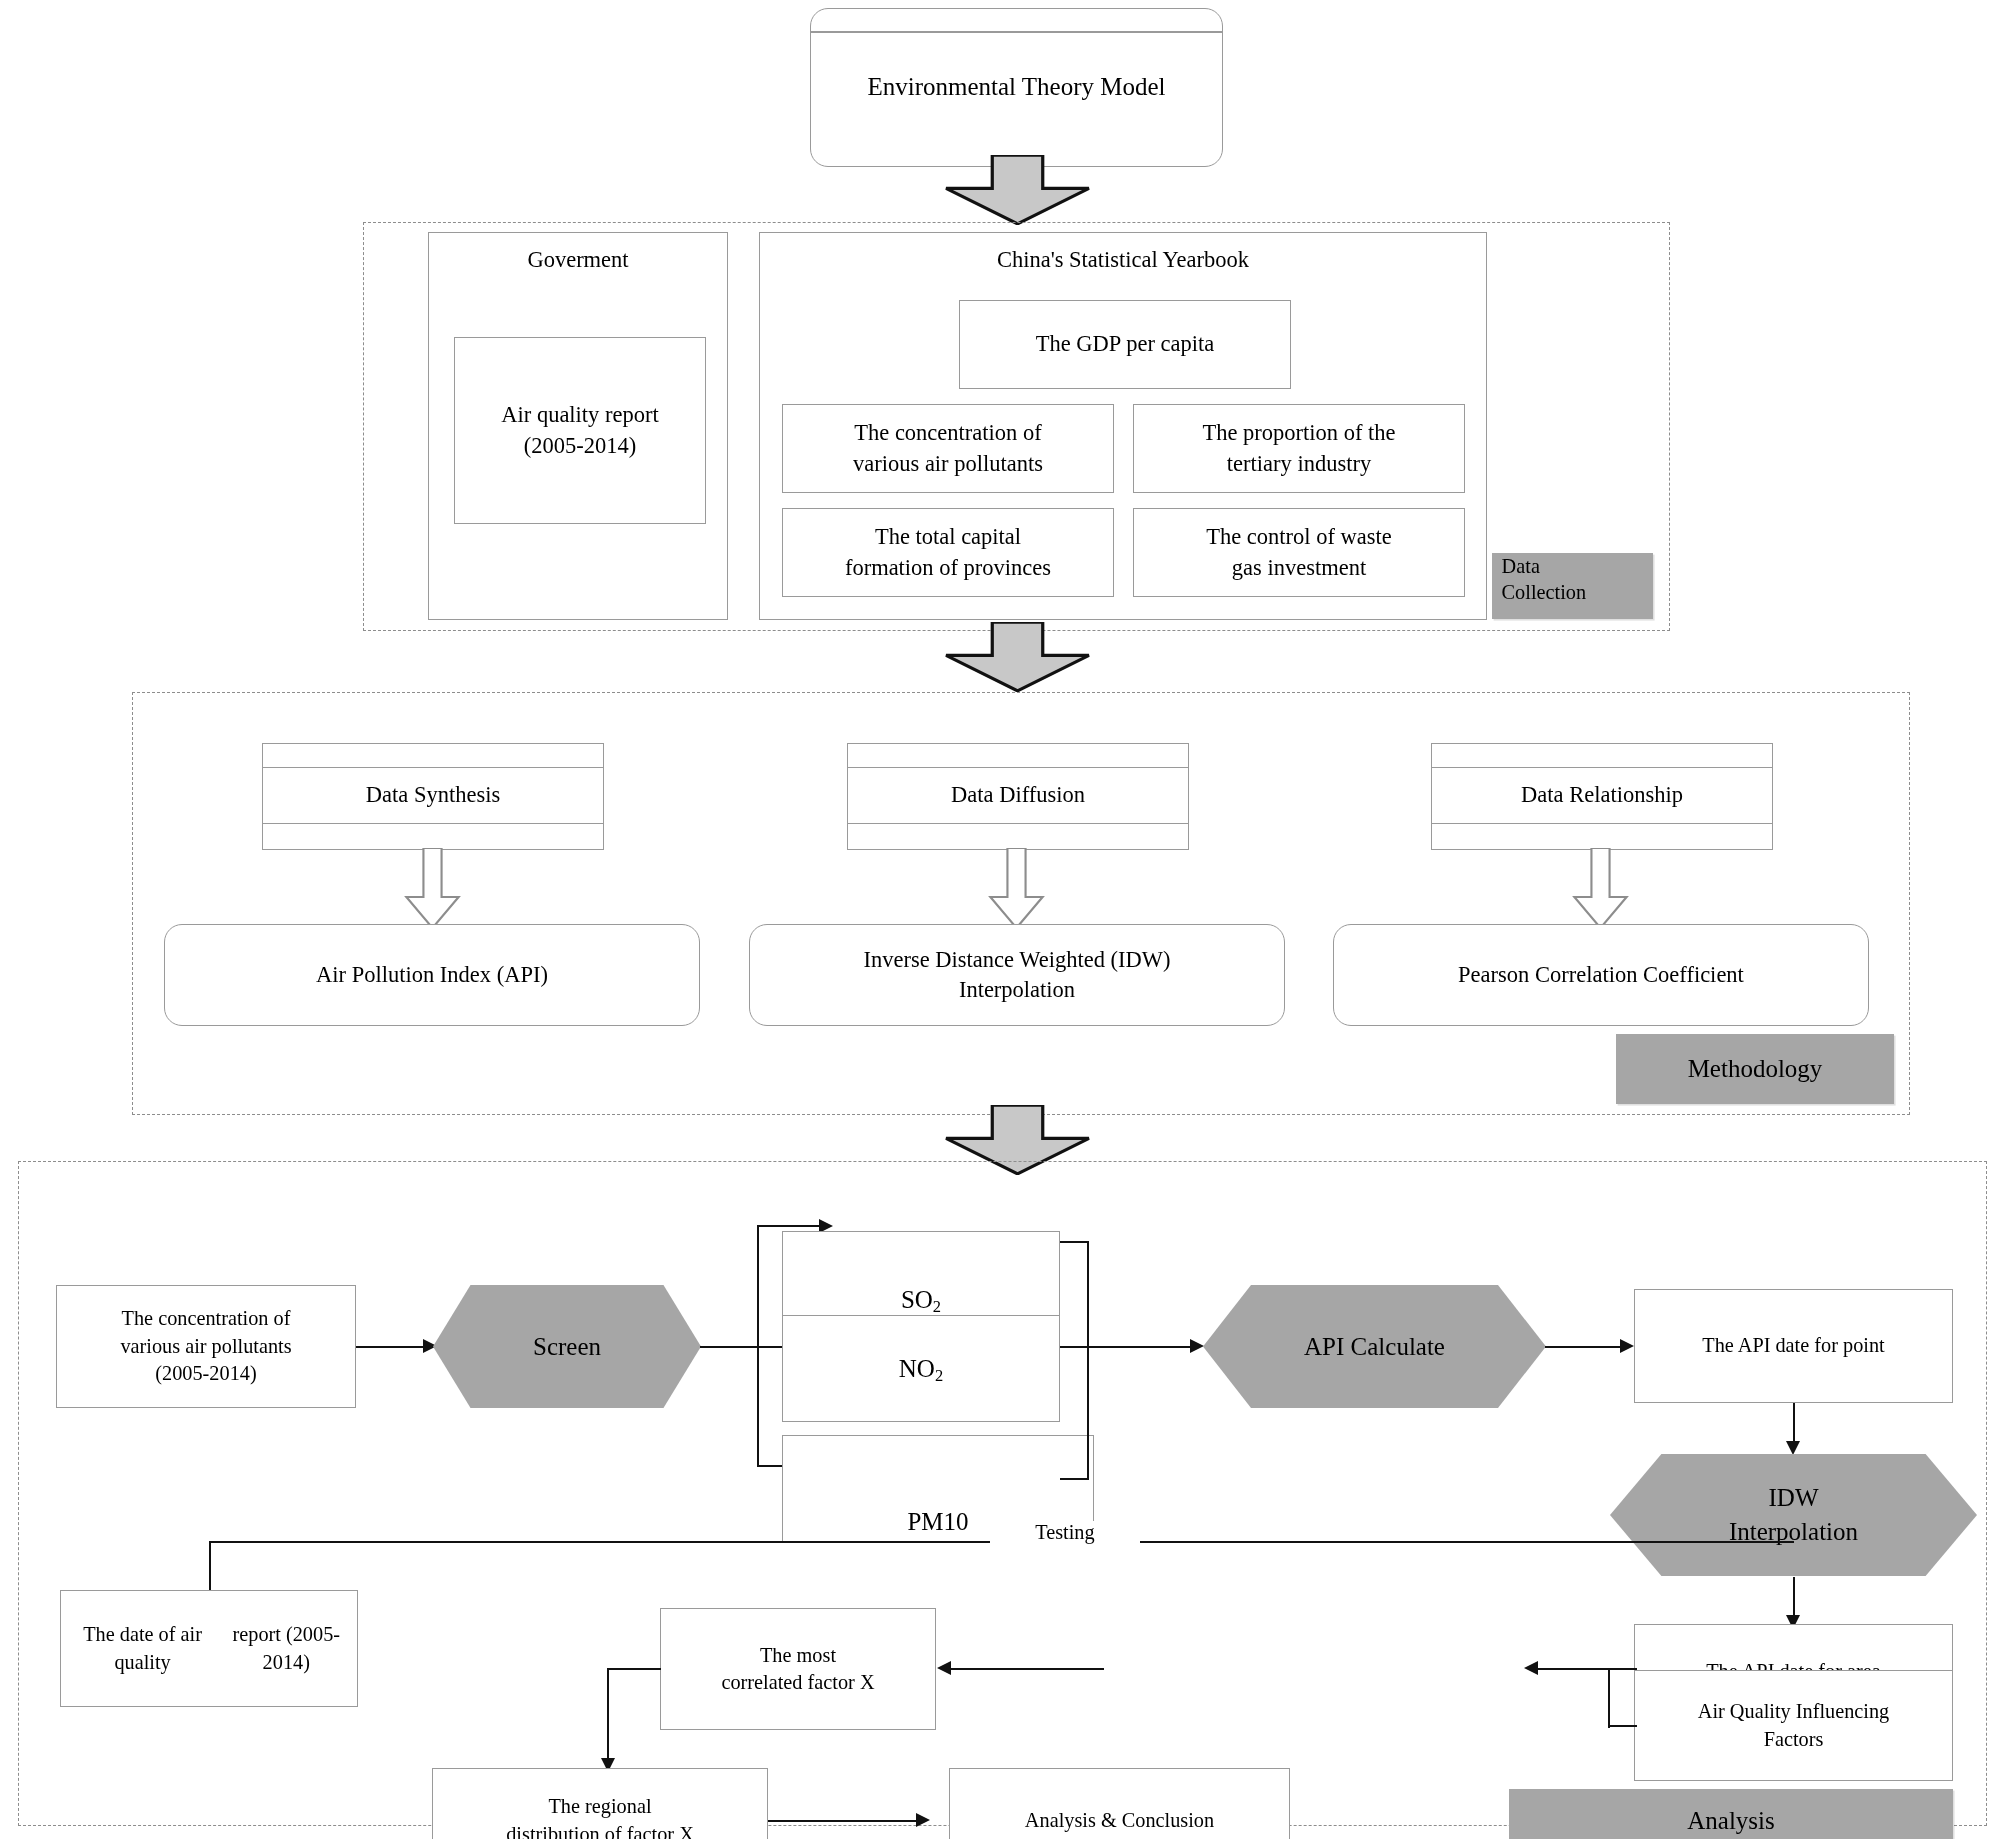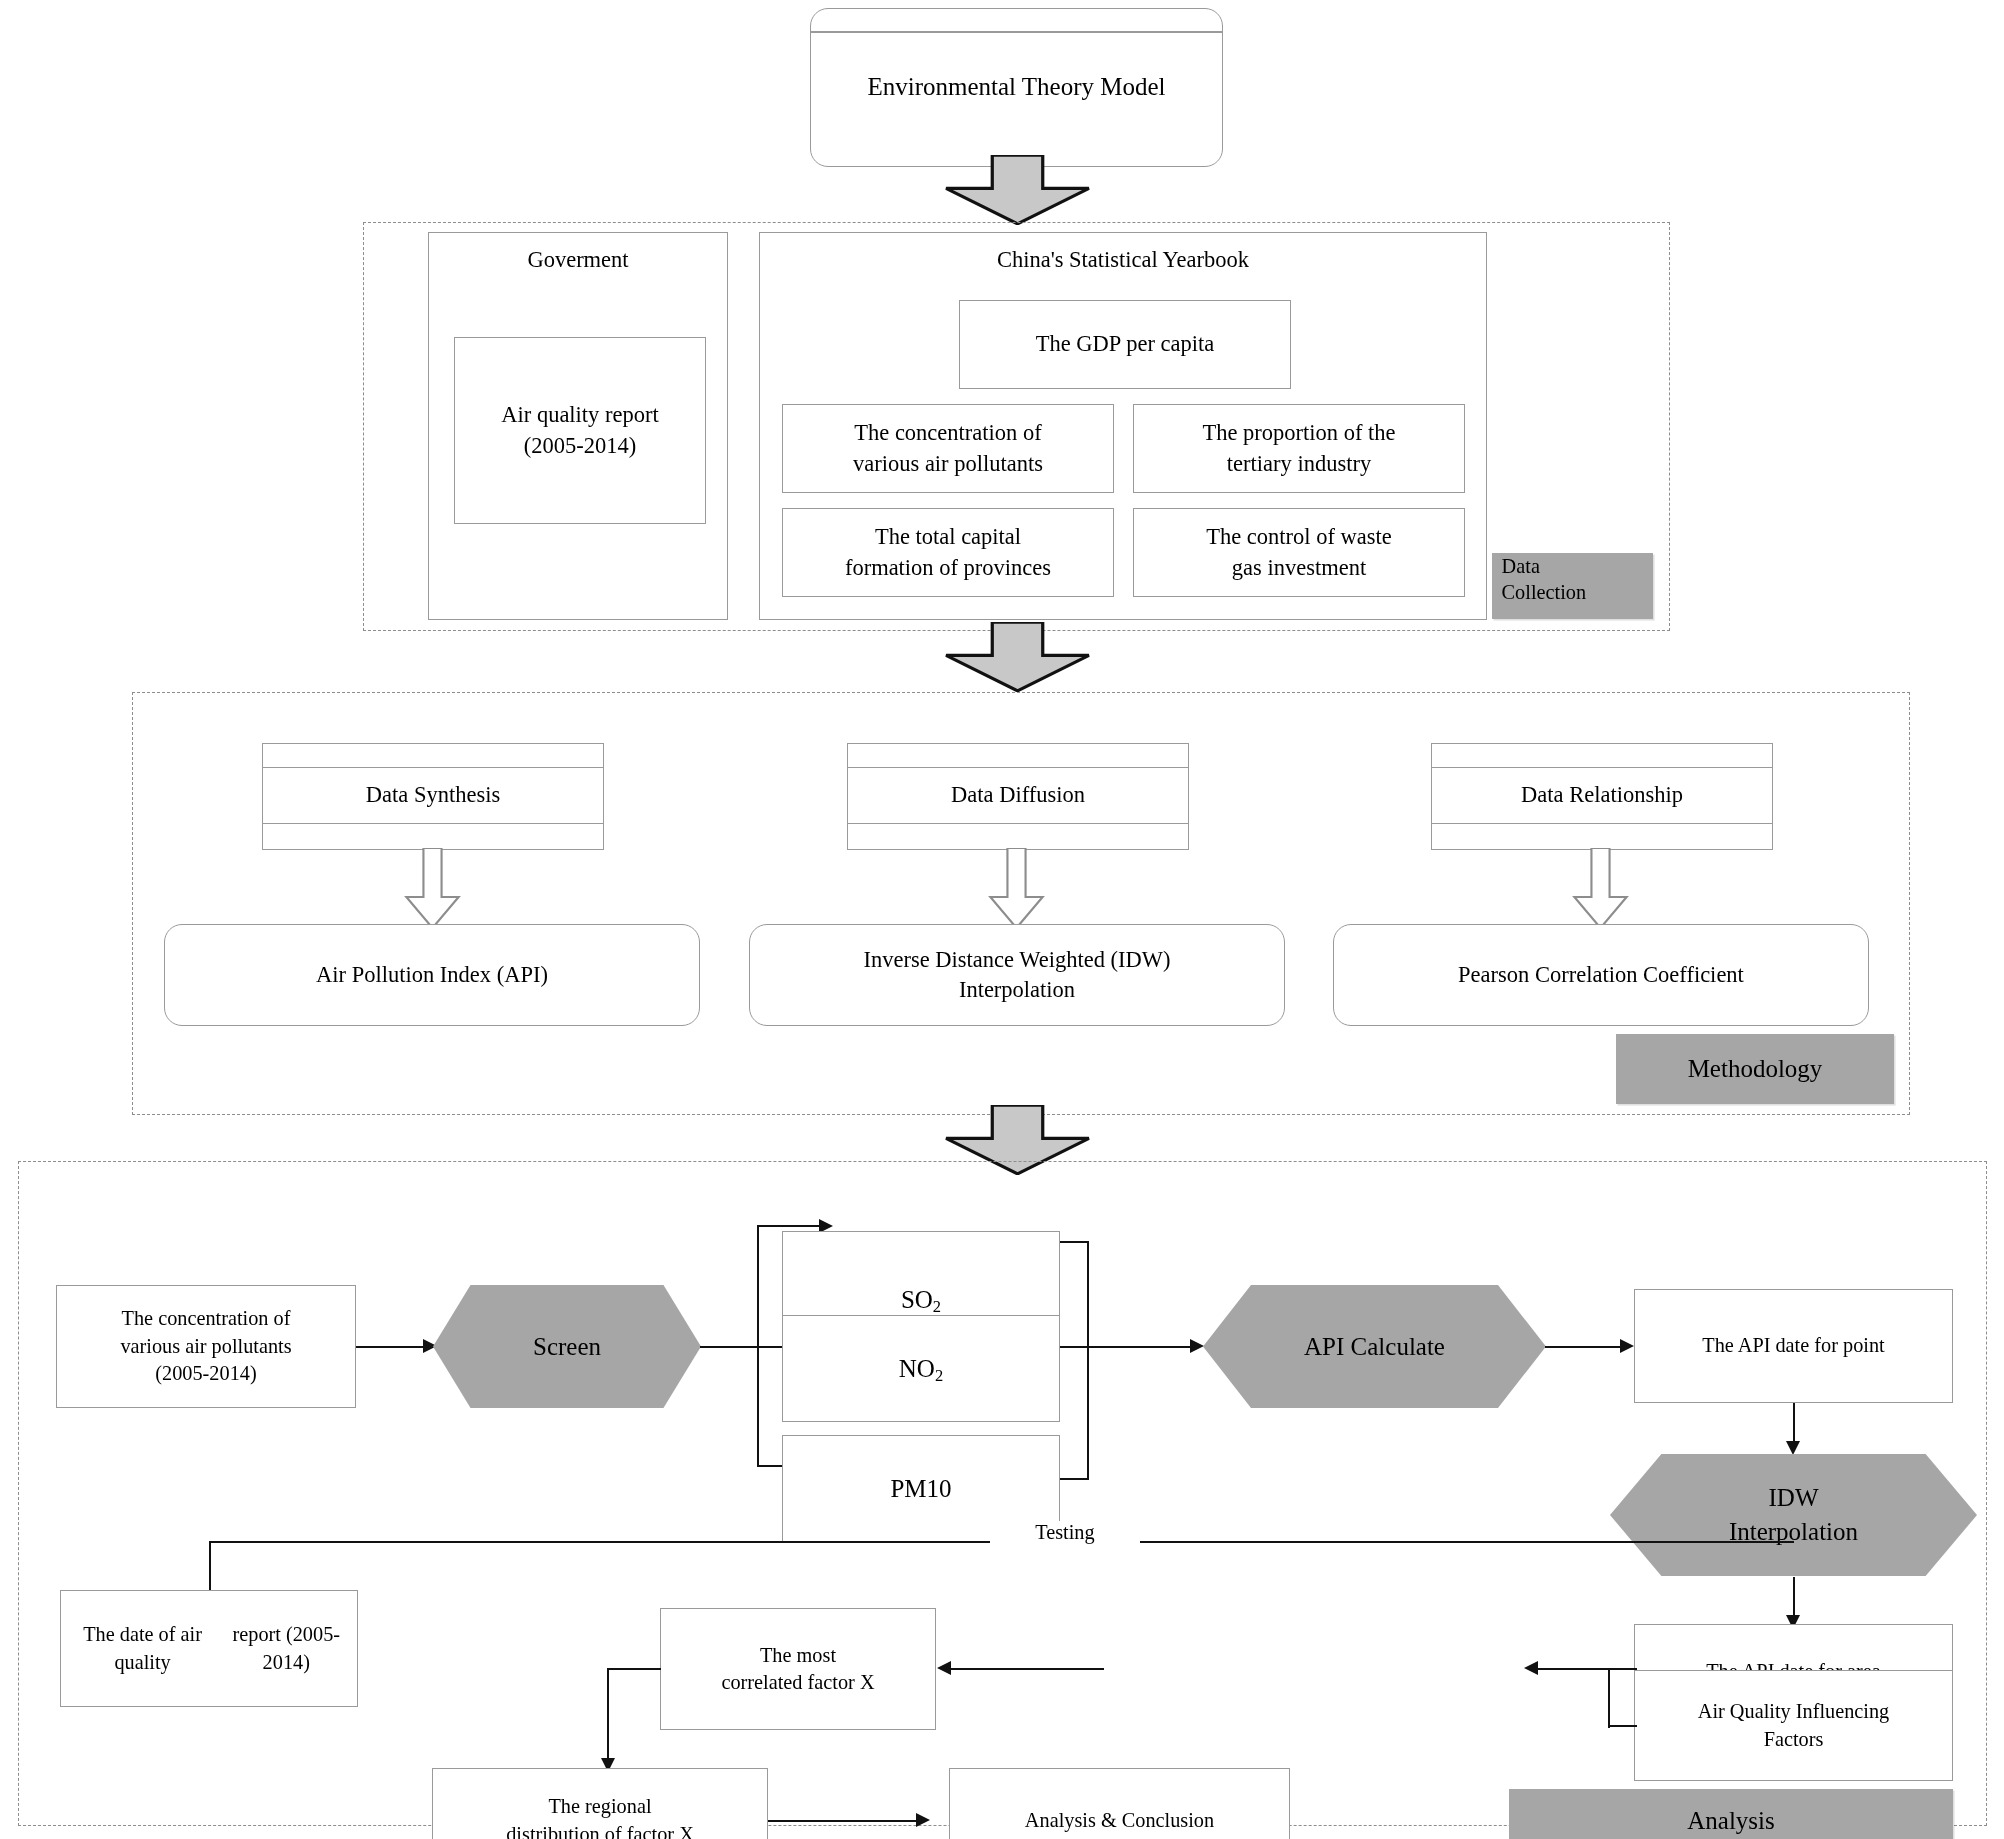--- a/index.html
+++ b/index.html
@@ -225,21 +225,21 @@
 
   <div class="hline" style="left:757px;top:1465px;width:64px;"></div>
   <div class="ar-r" style="left:819px;top:1459px;"></div>
 
   <div class="abs rect fs-lg" style="left:782px;top:1195px;width:278px;height:137px;margin-top:36px;">
     <span><span>SO</span><sub>2</sub></span>
   </div>
   <div class="abs rect fs-lg" style="left:782px;top:1315px;width:278px;height:107px;">
     <span><span>NO</span><sub>2</sub></span>
   </div>
-  <div class="abs rect fs-lg" style="left:782px;top:1435px;width:278px;height:107px;">
+  <div class="abs rect fs-lg" style="left:782px;top:1435px;width:312px;height:107px;align-items:flex-end;">
     <span>PM10</span>
   </div>
 
   <div class="hline" style="left:1060px;top:1241px;width:29px;"></div>
   <div class="hline" style="left:1060px;top:1478px;width:29px;"></div>
   <div class="vline" style="left:1087px;top:1241px;height:239px;"></div>
   <div class="hline" style="left:1060px;top:1346px;width:139px;"></div>
   <div class="ar-r" style="left:1190px;top:1339px;"></div>
 
   <div class="abs hex fs-lg" style="left:1203px;top:1285px;width:343px;height:123px;">

